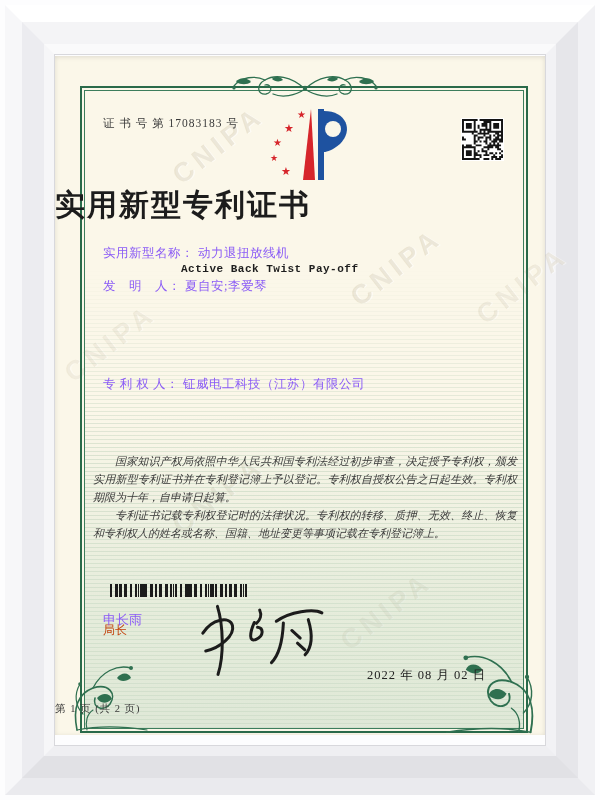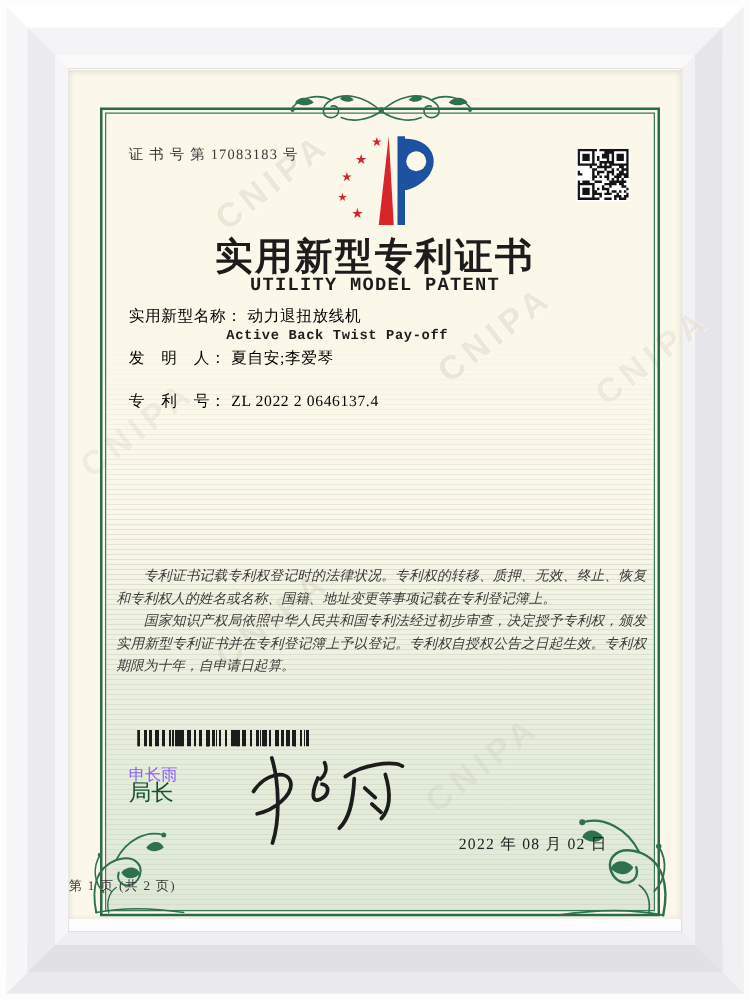--- a/index.html
+++ b/index.html
@@ -38,43 +38,43 @@
   .orn-top{left:170px;top:12px;}
   .orn-bl{left:10px;top:578px;}
   .orn-br{left:382px;top:552px;}
 
   
   .content{position:absolute;inset:0;z-index:5;}
   .cert-no{position:absolute;left:48px;top:60px;font-size:11.5px;letter-spacing:1px;color:#3a3a3a;}
   .logo{position:absolute;left:209px;top:48px;width:90px;height:86px;}
   .logo .star{position:absolute;color:#d6252b;line-height:1;}
   .qr{position:absolute;left:406px;top:62px;width:41px;height:41px;background:#fff;padding:1px;}
-  .title{position:absolute;left:0;right:0;top:129px;text-align:center;font-size:30px;
+  .title{position:absolute;left:0;right:0;top:129px;text-align:left;font-size:30px;
          font-weight:bold;letter-spacing:2px;color:#1c1c1c;}
   .subtitle{position:absolute;left:0;right:0;top:164px;text-align:center;font-size:15px;
          font-weight:bold;letter-spacing:1px;color:#1c1c1c;
          font-family:"Liberation Mono","DejaVu Sans Mono",monospace;}
 
-  .row{position:absolute;left:48px;white-space:nowrap;font-size:12.5px;color:#000000;letter-spacing:.5px;}
+  .row{position:absolute;left:48px;white-space:nowrap;font-size:12.5px;color:#8b5cf6;letter-spacing:.5px;}
   .row .lbl{margin-right:4px;}
   .en-name{position:absolute;left:126px;font-size:11px;font-weight:bold;letter-spacing:.5px;
          font-family:"Liberation Mono","DejaVu Sans Mono",monospace;color:#1e1e1e;text-align:right;}
   .pair2{position:absolute;left:250px;top:0;white-space:nowrap;}
 
   .paras{position:absolute;left:38px;top:396px;width:424px;font-size:11px;line-height:18px;
          text-align:justify;color:#3a3a3a;font-style:italic;}
   .paras p{margin:0;text-indent:2em;}
 
   .barcode{position:absolute;left:55px;top:528px;width:138px;height:13px;
          background:
            repeating-linear-gradient(90deg,#1b1b1b 0 2px,transparent 2px 5px),
            repeating-linear-gradient(90deg,#1b1b1b 0 1px,transparent 1px 7px),
            repeating-linear-gradient(90deg,transparent 0 9px,#1b1b1b 9px 12px,transparent 12px 23px);}
 
-  .official-title{position:absolute;left:48px;top:566px;font-size:18px;color:#14532d;}
+  .official-title{position:absolute;left:48px;top:566px;font-size:12px;color:#c2410c;}
   .official-name{position:absolute;left:48px;top:555px;font-size:13px;color:#8b5cf6;}
   .signature{position:absolute;left:128px;top:534px;}
   .issue-date{position:absolute;left:312px;top:611px;font-size:12.5px;letter-spacing:1px;color:#222;}
   .page-footer{position:absolute;left:0;right:0;top:646px;text-align:left;font-size:10.5px;
          letter-spacing:1px;color:#3a3a3a;}
 </style>
 </head>
 <body>
 
 <div id="stage">
@@ -154,42 +154,41 @@
 
       <div class="qr">
         <svg width="41" height="41" viewBox="0 0 42 42">
             <g class="modules" fill="#141414">
               <path d="M0 0h2v2h-2zM2 0h2v2h-2zM4 0h2v2h-2zM6 0h2v2h-2zM8 0h2v2h-2zM10 0h2v2h-2zM12 0h2v2h-2zM14 0h2v2h-2zM18 0h2v2h-2zM20 0h2v2h-2zM22 0h2v2h-2zM24 0h2v2h-2zM26 0h2v2h-2zM28 0h2v2h-2zM30 0h2v2h-2zM32 0h2v2h-2zM34 0h2v2h-2zM36 0h2v2h-2zM38 0h2v2h-2zM40 0h2v2h-2zM0 2h2v2h-2zM12 2h2v2h-2zM22 2h2v2h-2zM24 2h2v2h-2zM26 2h2v2h-2zM28 2h2v2h-2zM40 2h2v2h-2zM0 4h2v2h-2zM4 4h2v2h-2zM6 4h2v2h-2zM8 4h2v2h-2zM12 4h2v2h-2zM20 4h2v2h-2zM22 4h2v2h-2zM24 4h2v2h-2zM28 4h2v2h-2zM32 4h2v2h-2zM34 4h2v2h-2zM36 4h2v2h-2zM40 4h2v2h-2zM0 6h2v2h-2zM4 6h2v2h-2zM6 6h2v2h-2zM8 6h2v2h-2zM12 6h2v2h-2zM16 6h2v2h-2zM20 6h2v2h-2zM22 6h2v2h-2zM24 6h2v2h-2zM28 6h2v2h-2zM32 6h2v2h-2zM34 6h2v2h-2zM36 6h2v2h-2zM40 6h2v2h-2zM0 8h2v2h-2zM4 8h2v2h-2zM6 8h2v2h-2zM8 8h2v2h-2zM12 8h2v2h-2zM16 8h2v2h-2zM24 8h2v2h-2zM28 8h2v2h-2zM32 8h2v2h-2zM34 8h2v2h-2zM36 8h2v2h-2zM40 8h2v2h-2zM0 10h2v2h-2zM12 10h2v2h-2zM18 10h2v2h-2zM20 10h2v2h-2zM22 10h2v2h-2zM24 10h2v2h-2zM26 10h2v2h-2zM28 10h2v2h-2zM40 10h2v2h-2zM0 12h2v2h-2zM2 12h2v2h-2zM4 12h2v2h-2zM6 12h2v2h-2zM8 12h2v2h-2zM10 12h2v2h-2zM12 12h2v2h-2zM14 12h2v2h-2zM18 12h2v2h-2zM22 12h2v2h-2zM26 12h2v2h-2zM28 12h2v2h-2zM30 12h2v2h-2zM32 12h2v2h-2zM34 12h2v2h-2zM36 12h2v2h-2zM38 12h2v2h-2zM40 12h2v2h-2zM10 14h2v2h-2zM16 14h2v2h-2zM18 14h2v2h-2zM20 14h2v2h-2zM22 14h2v2h-2zM24 14h2v2h-2zM26 14h2v2h-2zM34 14h2v2h-2zM36 14h2v2h-2zM40 14h2v2h-2zM12 16h2v2h-2zM14 16h2v2h-2zM22 16h2v2h-2zM28 16h2v2h-2zM32 16h2v2h-2zM36 16h2v2h-2zM38 16h2v2h-2zM40 16h2v2h-2zM0 18h2v2h-2zM12 18h2v2h-2zM16 18h2v2h-2zM18 18h2v2h-2zM20 18h2v2h-2zM24 18h2v2h-2zM26 18h2v2h-2zM28 18h2v2h-2zM34 18h2v2h-2zM36 18h2v2h-2zM40 18h2v2h-2zM0 20h2v2h-2zM2 20h2v2h-2zM12 20h2v2h-2zM16 20h2v2h-2zM24 20h2v2h-2zM28 20h2v2h-2zM32 20h2v2h-2zM34 20h2v2h-2zM36 20h2v2h-2zM38 20h2v2h-2zM40 20h2v2h-2zM12 22h2v2h-2zM14 22h2v2h-2zM18 22h2v2h-2zM22 22h2v2h-2zM24 22h2v2h-2zM30 22h2v2h-2zM32 22h2v2h-2zM34 22h2v2h-2zM38 22h2v2h-2zM40 22h2v2h-2zM12 24h2v2h-2zM24 24h2v2h-2zM28 24h2v2h-2zM32 24h2v2h-2zM36 24h2v2h-2zM0 26h2v2h-2zM4 26h2v2h-2zM6 26h2v2h-2zM8 26h2v2h-2zM14 26h2v2h-2zM16 26h2v2h-2zM18 26h2v2h-2zM26 26h2v2h-2zM28 26h2v2h-2zM30 26h2v2h-2zM32 26h2v2h-2zM34 26h2v2h-2zM36 26h2v2h-2zM38 26h2v2h-2zM0 28h2v2h-2zM2 28h2v2h-2zM4 28h2v2h-2zM6 28h2v2h-2zM8 28h2v2h-2zM10 28h2v2h-2zM12 28h2v2h-2zM22 28h2v2h-2zM24 28h2v2h-2zM26 28h2v2h-2zM28 28h2v2h-2zM30 28h2v2h-2zM34 28h2v2h-2zM36 28h2v2h-2zM0 30h2v2h-2zM12 30h2v2h-2zM20 30h2v2h-2zM26 30h2v2h-2zM36 30h2v2h-2zM38 30h2v2h-2zM0 32h2v2h-2zM4 32h2v2h-2zM6 32h2v2h-2zM8 32h2v2h-2zM12 32h2v2h-2zM16 32h2v2h-2zM20 32h2v2h-2zM22 32h2v2h-2zM24 32h2v2h-2zM40 32h2v2h-2zM0 34h2v2h-2zM4 34h2v2h-2zM6 34h2v2h-2zM8 34h2v2h-2zM12 34h2v2h-2zM14 34h2v2h-2zM24 34h2v2h-2zM28 34h2v2h-2zM30 34h2v2h-2zM34 34h2v2h-2zM38 34h2v2h-2zM0 36h2v2h-2zM4 36h2v2h-2zM6 36h2v2h-2zM8 36h2v2h-2zM12 36h2v2h-2zM14 36h2v2h-2zM16 36h2v2h-2zM18 36h2v2h-2zM22 36h2v2h-2zM24 36h2v2h-2zM26 36h2v2h-2zM32 36h2v2h-2zM40 36h2v2h-2zM0 38h2v2h-2zM12 38h2v2h-2zM18 38h2v2h-2zM30 38h2v2h-2zM32 38h2v2h-2zM34 38h2v2h-2zM38 38h2v2h-2zM40 38h2v2h-2zM0 40h2v2h-2zM2 40h2v2h-2zM4 40h2v2h-2zM6 40h2v2h-2zM8 40h2v2h-2zM10 40h2v2h-2zM12 40h2v2h-2zM14 40h2v2h-2zM16 40h2v2h-2zM22 40h2v2h-2zM24 40h2v2h-2zM26 40h2v2h-2zM30 40h2v2h-2zM34 40h2v2h-2zM36 40h2v2h-2zM38 40h2v2h-2z"></path>
             </g>
           </svg>
       </div>
 
       <div class="title">实用新型专利证书</div>
-      <div class="subtitle">UTILITY MODEL PATENT</div>
 
       <div class="row" style="top:189px">
         <span class="lbl">实用新型名称：</span><span>动力退扭放线机</span>
       </div>
       <div class="en-name" style="top:207px">Active Back Twist Pay-off</div>
 
       <div class="row" style="top:222px">
         <span class="lbl">发　明　人：</span><span>夏自安;李爱琴</span>
       </div>
 
-      <div class="row" style="top:257px">
-        <span class="lbl">专　利　号：</span><span>ZL 2022 2 0646137.4</span>
-      </div>
-
-
+
+
+      <div class="row" style="top:320px">
+        <span class="lbl">专 利 权 人：</span><span>钲威电工科技（江苏）有限公司</span>
+      </div>
 
 
 
       <div class="paras">
+        <p>国家知识产权局依照中华人民共和国专利法经过初步审查，决定授予专利权，颁发实用新型专利证书并在专利登记簿上予以登记。专利权自授权公告之日起生效。专利权期限为十年，自申请日起算。</p>
         <p>专利证书记载专利权登记时的法律状况。专利权的转移、质押、无效、终止、恢复和专利权人的姓名或名称、国籍、地址变更等事项记载在专利登记簿上。</p>
-        <p>国家知识产权局依照中华人民共和国专利法经过初步审查，决定授予专利权，颁发实用新型专利证书并在专利登记簿上予以登记。专利权自授权公告之日起生效。专利权期限为十年，自申请日起算。</p>
       </div>
 
       <div class="barcode"></div>
 
       <div class="official-title">局长</div>
       <div class="official-name">申长雨</div>
 
       <svg class="signature" width="160" height="90" viewBox="0 0 160 90">
         <g stroke="#1c1c1c" stroke-width="3" fill="none" stroke-linecap="round" transform="rotate(-3 80 45)">
           <path d="M20,40 C30,26 48,24 50,34 C52,44 36,56 22,58"></path>

